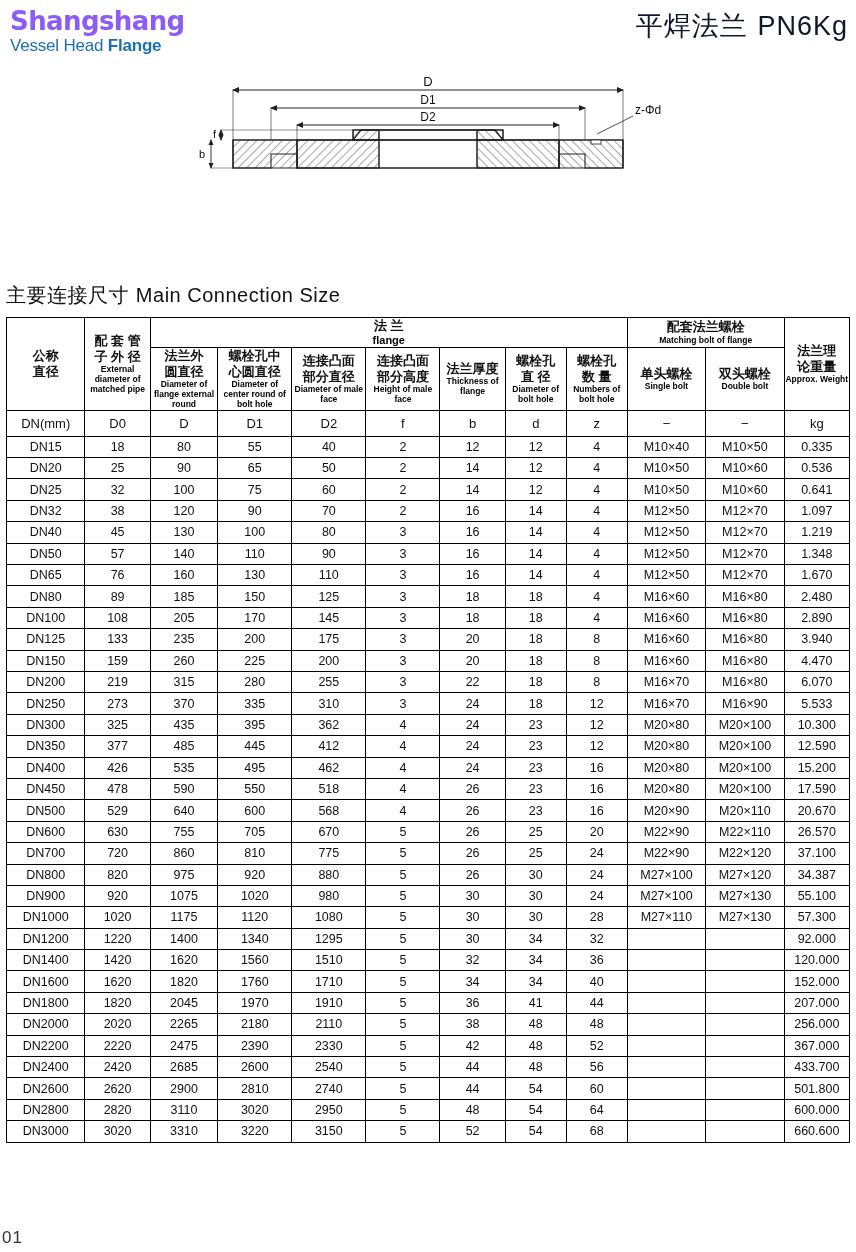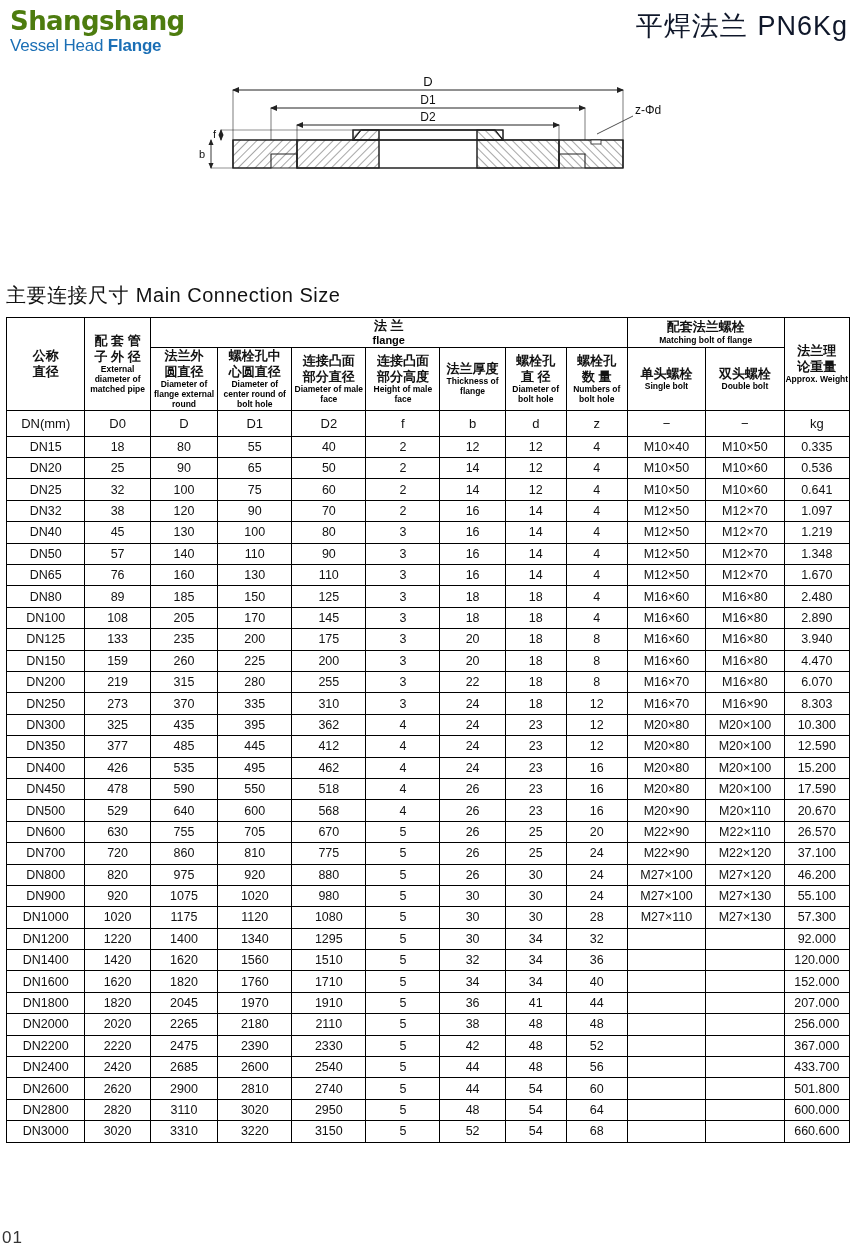--- a/index.html
+++ b/index.html
@@ -19,21 +19,21 @@
     justify-content: space-between;
     align-items: flex-start;
     padding: 8px 4px 0 10px;
   }
   .logo { line-height: 1; }
   .logo .l1 {
     font-family: "DejaVu Sans", sans-serif;
     font-weight: bold;
     font-size: 26px;
     letter-spacing: -0.6px;
-    color: #4d7c0f;
+    color: #8b5cf6;
   }
   .logo .l2 {
     margin-top: 3px;
     font-size: 17px;
     color: #1b6fb5;
     letter-spacing: -0.2px;
   }
   .logo .l2 b { color:#1b6fb5; font-weight:bold; }
   .title-block { text-align: right; padding-right: 4px; }
   .title-cn {
@@ -462,21 +462,21 @@
         <td>273</td>
         <td>370</td>
         <td>335</td>
         <td>310</td>
         <td>3</td>
         <td>24</td>
         <td>18</td>
         <td>12</td>
         <td>M16×70</td>
         <td>M16×90</td>
-        <td>8.303</td>
+        <td>5.533</td>
       </tr>
       <tr class="data">
         <td>DN300</td>
         <td>325</td>
         <td>435</td>
         <td>395</td>
         <td>362</td>
         <td>4</td>
         <td>24</td>
         <td>23</td>
@@ -574,21 +574,21 @@
         <td>820</td>
         <td>975</td>
         <td>920</td>
         <td>880</td>
         <td>5</td>
         <td>26</td>
         <td>30</td>
         <td>24</td>
         <td>M27×100</td>
         <td>M27×120</td>
-        <td>46.200</td>
+        <td>34.387</td>
       </tr>
       <tr class="data">
         <td>DN900</td>
         <td>920</td>
         <td>1075</td>
         <td>1020</td>
         <td>980</td>
         <td>5</td>
         <td>30</td>
         <td>30</td>

